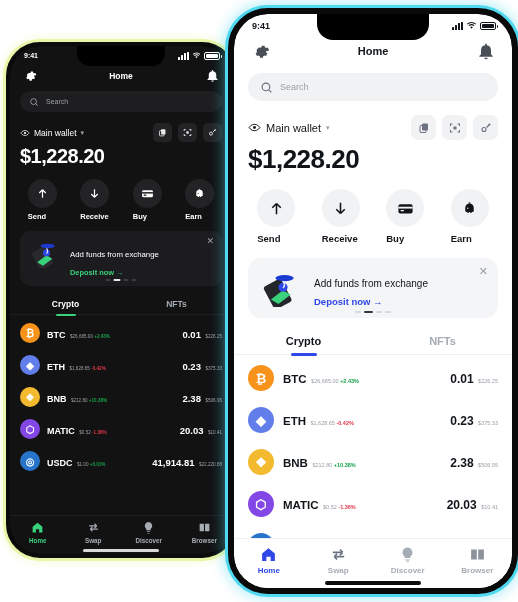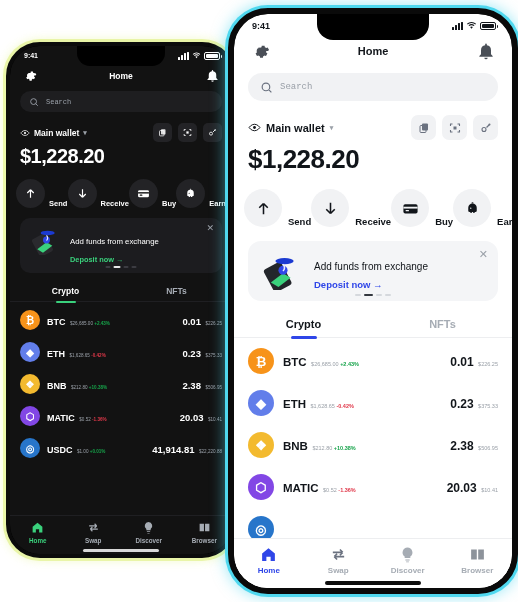--- a/index.html
+++ b/index.html
@@ -91,33 +91,33 @@
     background: #f1f2f4;
     display: flex; align-items: center; gap: 7px;
     padding: 0 12px;
     flex: 0 0 auto;
   }
   .phone-dark .searchbar { background: #1e1e20; height: 21px; margin: 5px 10px 2px; border-radius: 11px; padding: 0 9px; }
   .searchbar svg { width: 13px; height: 13px; flex: 0 0 auto; }
   .phone-dark .searchbar svg { width: 10px; height: 10px; }
   .searchbar input {
     border: none; background: transparent; outline: none;
-    font-family: Liberation Mono, monospace; font-size: 9px; color: #11151a; width: 100%;
+    font-family: Liberation Sans, sans-serif; font-size: 9px; color: #11151a; width: 100%;
   }
   .phone-dark .searchbar input { color: #eee; font-size: 7px; }
   .searchbar input::placeholder { color: #9aa0a8; }
 
   
   .wallet-row {
     display: flex; align-items: center; justify-content: space-between;
     padding: 12px 14px 0;
     flex: 0 0 auto;
   }
   .phone-dark .wallet-row { padding: 9px 10px 0; }
-  .wallet-name { display: flex; align-items: center; gap: 5px; font-size: 11px; font-weight: bold; }
+  .wallet-name { display: flex; align-items: center; gap: 5px; font-size: 11px; font-weight: normal; }
   .phone-dark .wallet-name { font-size: 8.5px; gap: 4px; }
   .wallet-name svg { width: 13px; height: 13px; }
   .phone-dark .wallet-name svg { width: 10px; height: 10px; }
   .caret { font-size: 7px; color: #9aa0a8; }
   .wallet-actions { display: flex; gap: 6px; }
   .act-sq {
     width: 25px; height: 25px; border-radius: 7px;
     background: #f1f2f4;
     display: flex; align-items: center; justify-content: center;
     cursor: pointer;
@@ -133,21 +133,21 @@
   }
   .phone-dark .balance { font-size: 20px; padding: 3px 10px 0; }
 
   
   .quick {
     display: flex; justify-content: space-around;
     padding: 14px 10px 6px;
     flex: 0 0 auto;
   }
   .phone-dark .quick { padding: 11px 6px 4px; }
-  .quick-item { display: flex; align-items: flex-end; gap: 6px; cursor: pointer; }
+  .quick-item { display: flex; flex-direction: column; align-items: flex-start; gap: 6px; cursor: pointer; }
   .phone-dark .quick-item { gap: 4px; }
   .quick-circle {
     width: 38px; height: 38px; border-radius: 50%;
     background: #f1f2f4;
     display: flex; align-items: center; justify-content: center;
   }
   .phone-dark .quick-circle { background: #232326; width: 29px; height: 29px; }
   .quick-circle svg { width: 17px; height: 17px; }
   .phone-dark .quick-circle svg { width: 13px; height: 13px; }
   .quick-label { font-size: 9.5px; font-weight: bold; }

